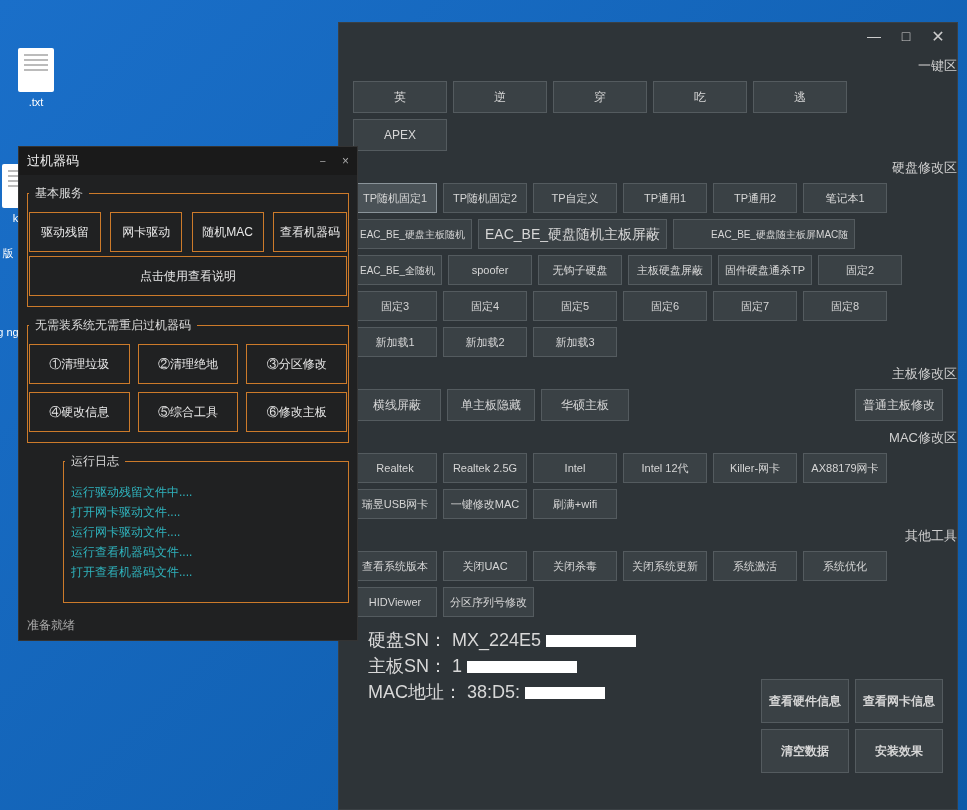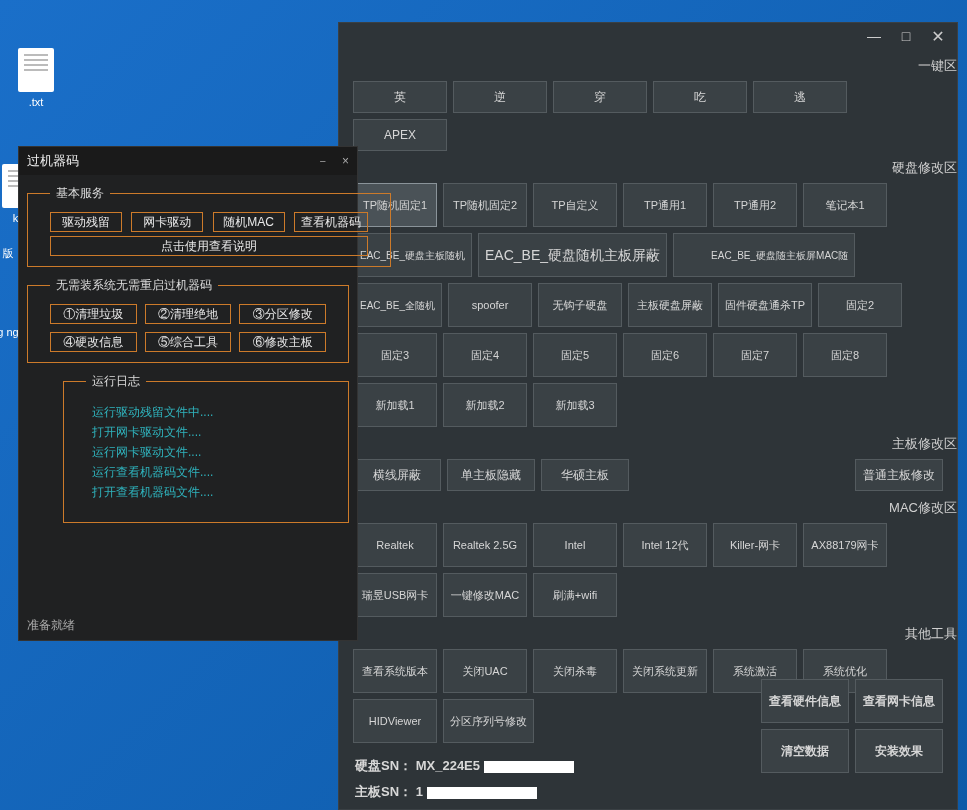--- a/index.html
+++ b/index.html
@@ -29,41 +29,41 @@
 .section-title { text-align: right; font-size: 13px; color: #d0d0d0; margin: 8px 0 6px; }
 .btn-grid { display: flex; flex-wrap: wrap; gap: 6px; padding: 0 14px; }
 .btn {
   min-width: 88px; height: 32px; padding: 0 6px;
   background: #3a4145; color: #d6d6d6; border: 1px solid #545b5f;
   font-size: 12px; display: inline-flex; align-items: center; justify-content: center;
   cursor: pointer; text-align: center;
 }
 .btn.selected { background: #4a5257; border-color: #8a9399; }
 .btn.wide { min-width: 94px; }
-.btn.small { min-width: 84px; height: 44px; font-size: 11px; }
-
-.footer-info { padding: 10px 16px; color: #d8d8d8; font-size: 13px; line-height: 26px; font-weight: bold; }
+.btn.small { min-width: 84px; height: 30px; font-size: 11px; }
+
+.footer-info { padding: 10px 29px; color: #d8d8d8; font-size: 18px; line-height: 26px; }
 .footer-info .censor { display: inline-block; background: #fff; height: 12px; vertical-align: middle; }
 .footer-right { position: absolute; right: 14px; bottom: 36px; display: grid; grid-template-columns: 1fr 1fr; gap: 6px; }
 .footer-right .btn { min-width: 88px; height: 44px; font-weight: bold; }
 
 
 .panel-left {
   position: absolute; left: 18px; top: 146px; width: 340px; height: 495px;
   background: #202122; color: #ddd; border: 1px solid #333;
   z-index: 2;
 }
 .titlebar-l { height: 28px; background: #1a1a1a; display: flex; align-items: center; padding: 0 8px; justify-content: space-between; }
 .titlebar-l .title { color: #eee; font-size: 13px; }
 .titlebar-l .ctrls span { color: #aaa; margin-left: 10px; cursor: pointer; font-size: 12px; }
 
-fieldset.orange { border: 1px solid #cc7a2a; margin: 10px 8px; padding: 10px 22px; }
+fieldset.orange { border: 1px solid #cc7a2a; margin: 10px 8px; padding: 10px 1px; }
 fieldset.orange legend { color: #ddd; font-size: 12px; padding: 0 6px; }
 .obtn {
-  min-width: 72px; height: 20px; padding: 0 6px;
+  min-width: 72px; height: 40px; padding: 0 6px;
   border: 1px solid #cc7a2a; background: transparent; color: #e8e8e8;
   font-size: 12px; display: inline-flex; align-items: center; justify-content: center; cursor: pointer;
 }
 .obtn.wide { width: 318px; }
 .o-grid { display: flex; flex-wrap: wrap; gap: 6px; justify-content: space-between; }
 .o-grid3 { display: grid; grid-template-columns: repeat(3, 1fr); gap: 8px; }
 fieldset.orange.log { height: 150px; margin-left: 44px; }
 .log-lines { padding: 2px 6px; }
 .log-lines div { color: #2fb3bd; font-size: 12px; line-height: 20px; }
 .status-bar { position: absolute; bottom: 6px; left: 8px; color: #aaa; font-size: 12px; }

